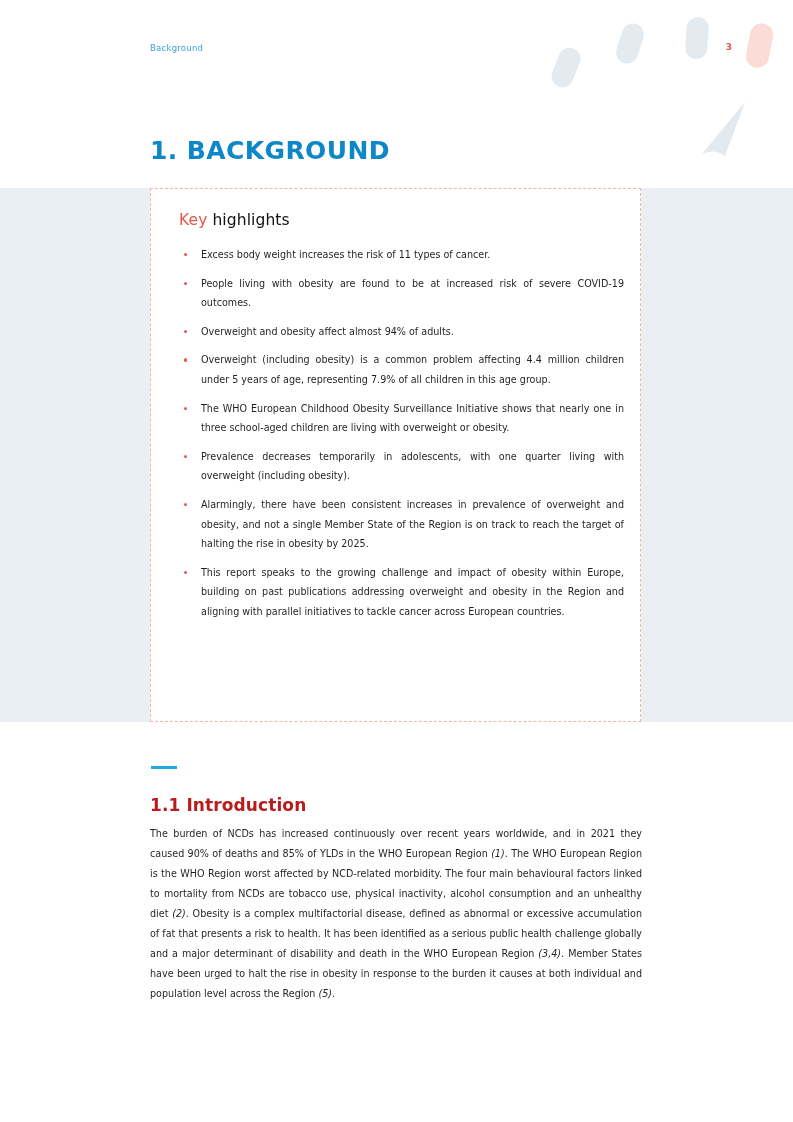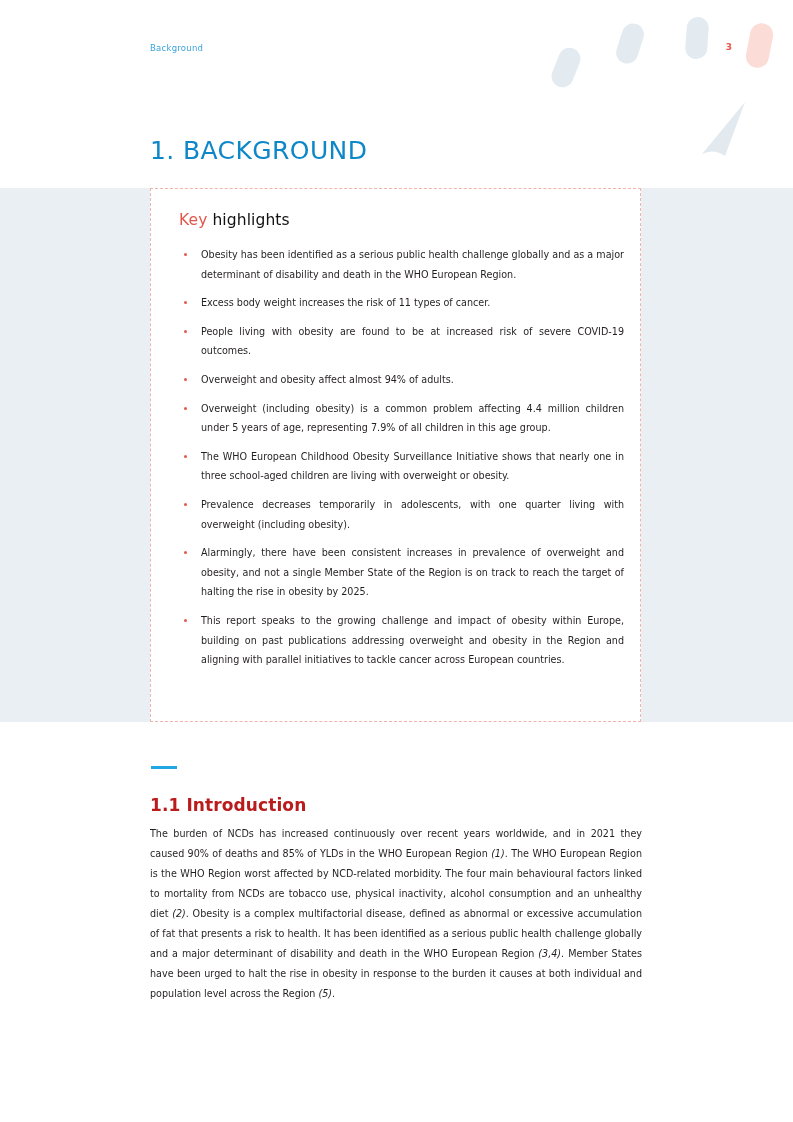--- a/index.html
+++ b/index.html
@@ -65,21 +65,21 @@
     letter-spacing: 0.25px;
   }
 
   
   .chapter-title {
     position: absolute;
     left: 150px;
     top: 119px;
     font-family: "DejaVu Sans", sans-serif;
     font-size: 25px;
-    font-weight: 400;
+    font-weight: 700;
     color: #0d87c8;
     letter-spacing: 0.4px;
   }
 
   
   .tint-band {
     position: absolute;
     left: 0;
     top: 188px;
     width: 793px;
@@ -192,21 +192,20 @@
 <h1 class="chapter-title">1. BACKGROUND</h1>
 
 <div class="tint-band"></div>
 
 <section class="highlights-box">
   <div class="highlights-title">
     <span class="key">Key</span><span> highlights</span>
   </div>
 
   <ul class="hl-list">
-    <li>Obesity has been identified as a serious public health challenge globally and as a major determinant of disability and death in the WHO European Region.</li>
     <li>Excess body weight increases the risk of 11 types of cancer.</li>
     <li>People living with obesity are found to be at increased risk of severe COVID-19 outcomes.</li>
   </ul>
 
 
   <ul class="hl-list">
     <li>Overweight and obesity affect almost 94% of adults.</li>
     <li>Overweight (including obesity) is a common problem affecting 4.4 million children under 5 years of age, representing 7.9% of all children in this age group.</li>
     <li>The WHO European Childhood Obesity Surveillance Initiative shows that nearly one in three school-aged children are living with overweight or obesity.</li>
     <li>Prevalence decreases temporarily in adolescents, with one quarter living with overweight (including obesity).</li>

